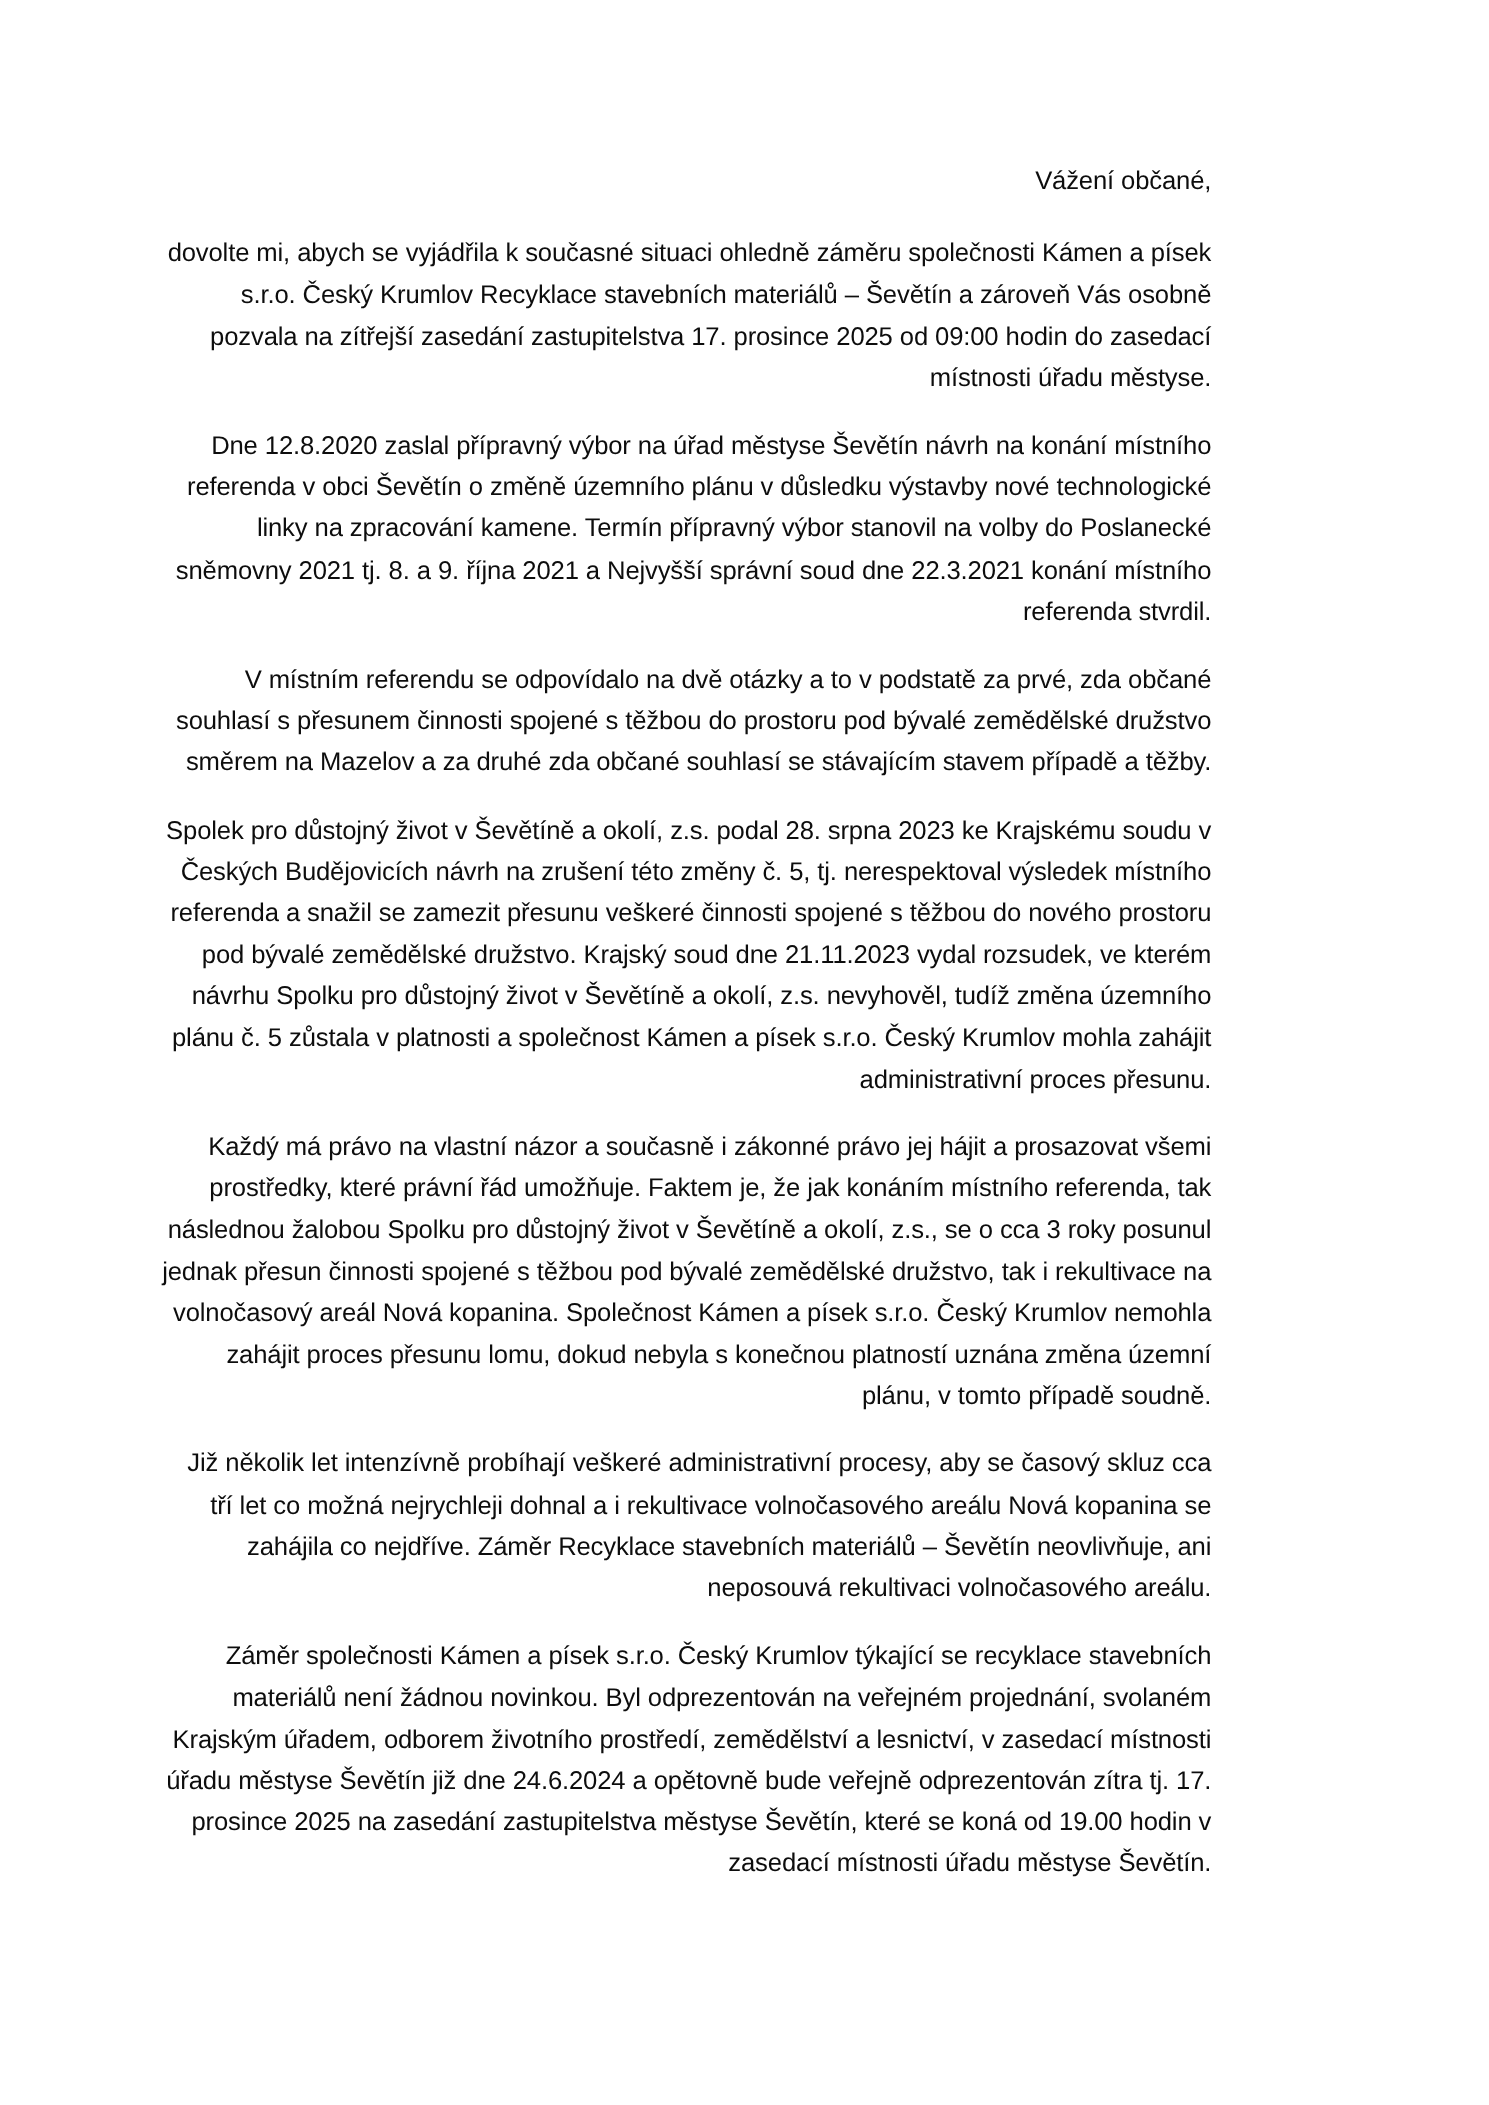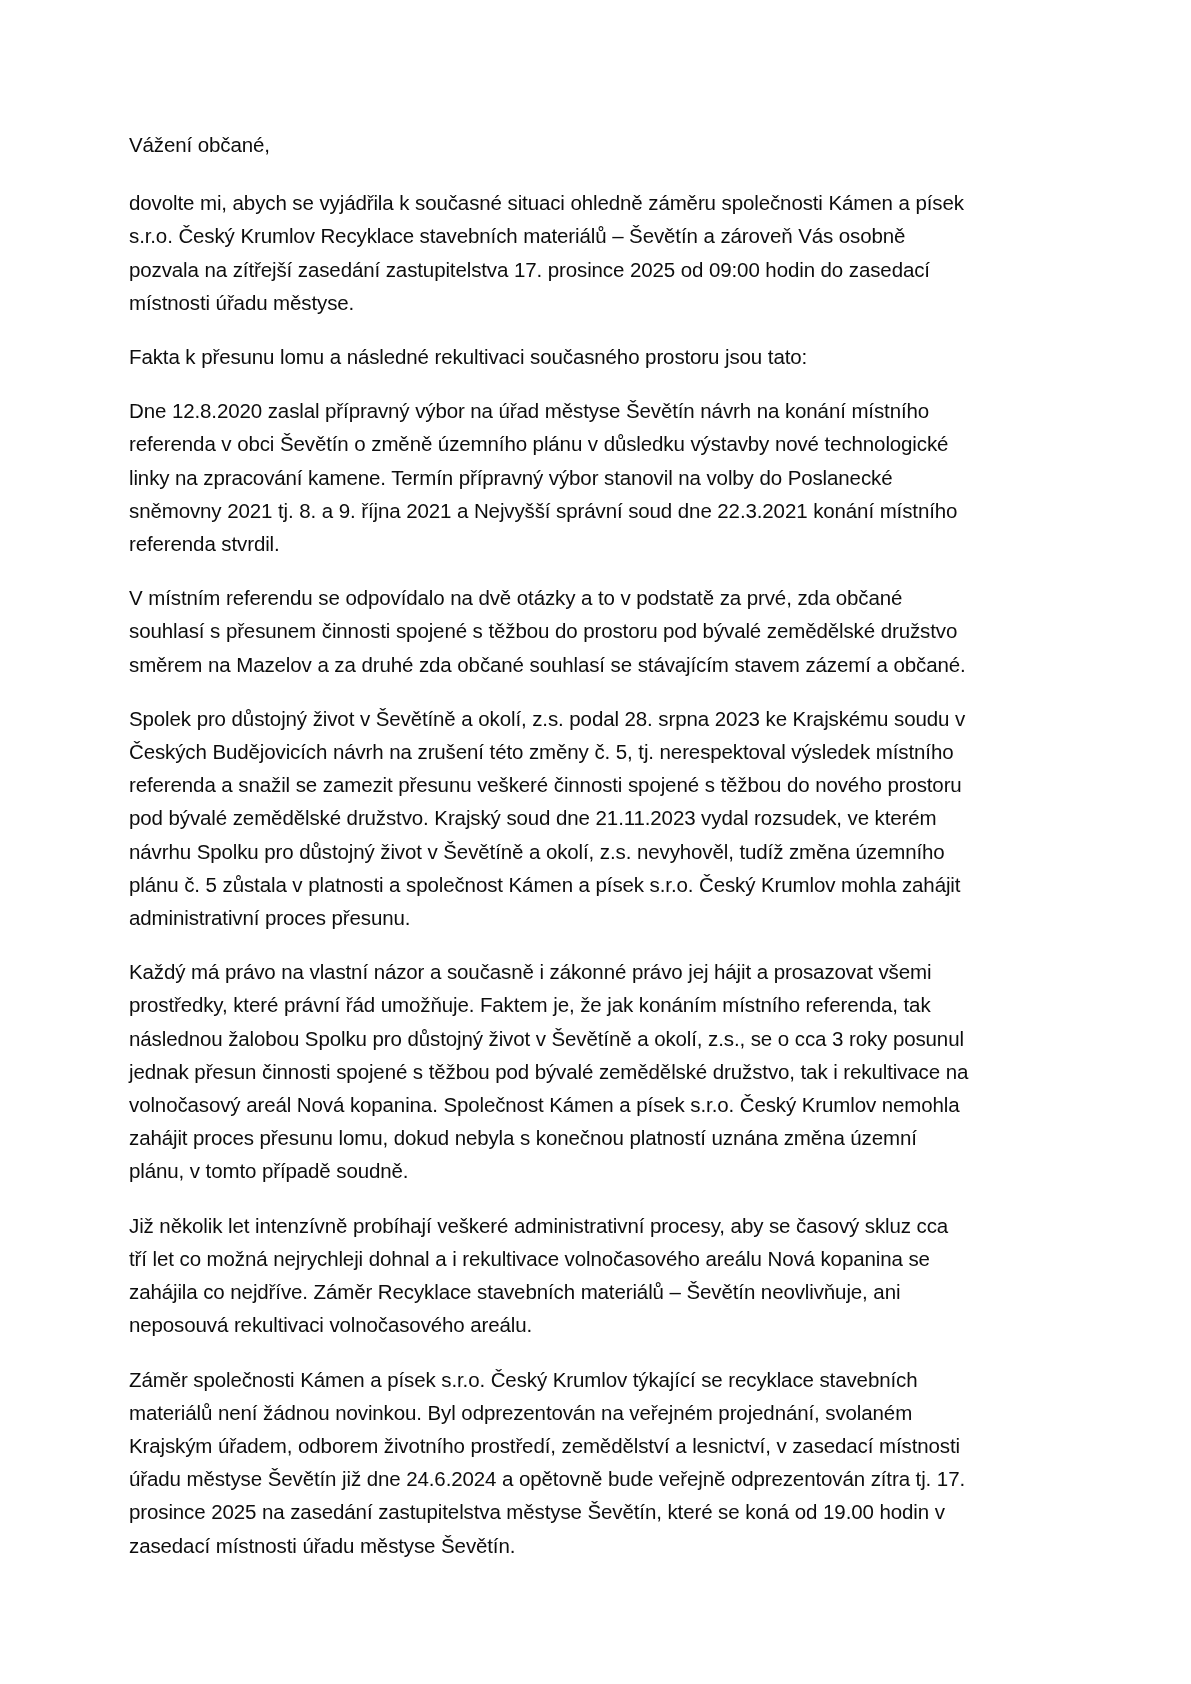--- a/index.html
+++ b/index.html
@@ -23,45 +23,44 @@
   }
   .doc-body {
     position: absolute;
     left: 129px;
     top: 128px;
     width: 840px;
   }
   .para {
     font-size: 20.5px;
     line-height: 1.62;
-    text-align: left;
+    text-align: right;
     margin: 0 0 21px 0;
     letter-spacing: -0.12px;
     word-spacing: 0.1px;
     hyphens: none;
   }
   .para.salutation {
     margin-bottom: 25px;
   }
 </style>
 </head>
 <body>
 
 <div class="page">
   <div class="doc-body">
 
     <p class="para salutation">Vážení občané,</p>
 
     <p class="para">dovolte mi, abych se vyjádřila k současné situaci ohledně záměru společnosti Kámen a písek s.r.o. Český Krumlov Recyklace stavebních materiálů – Ševětín a zároveň Vás osobně pozvala na zítřejší zasedání zastupitelstva 17. prosince 2025 od 09:00 hodin do zasedací místnosti úřadu městyse.</p>
 
-    <p class="para">Fakta k přesunu lomu a následné rekultivaci současného prostoru jsou tato:</p>
 
     <p class="para">Dne 12.8.2020 zaslal přípravný výbor na úřad městyse Ševětín návrh na konání místního referenda v obci Ševětín o změně územního plánu v důsledku výstavby nové technologické linky na zpracování kamene. Termín přípravný výbor stanovil na volby do Poslanecké sněmovny 2021 tj. 8. a 9. října 2021 a Nejvyšší správní soud dne 22.3.2021 konání místního referenda stvrdil.</p>
 
-    <p class="para">V místním referendu se odpovídalo na dvě otázky a to v podstatě za prvé, zda občané souhlasí s přesunem činnosti spojené s těžbou do prostoru pod bývalé zemědělské družstvo směrem na Mazelov a za druhé zda občané souhlasí se stávajícím stavem zázemí a občané.</p>
+    <p class="para">V místním referendu se odpovídalo na dvě otázky a to v podstatě za prvé, zda občané souhlasí s přesunem činnosti spojené s těžbou do prostoru pod bývalé zemědělské družstvo směrem na Mazelov a za druhé zda občané souhlasí se stávajícím stavem případě a těžby.</p>
 
 
 
     <p class="para">Spolek pro důstojný život v Ševětíně a okolí, z.s. podal 28. srpna 2023 ke Krajskému soudu v Českých Budějovicích návrh na zrušení této změny č. 5, tj. nerespektoval výsledek místního referenda a snažil se zamezit přesunu veškeré činnosti spojené s těžbou do nového prostoru pod bývalé zemědělské družstvo. Krajský soud dne 21.11.2023 vydal rozsudek, ve kterém návrhu Spolku pro důstojný život v Ševětíně a okolí, z.s. nevyhověl, tudíž změna územního plánu č. 5 zůstala v platnosti a společnost Kámen a písek s.r.o. Český Krumlov mohla zahájit administrativní proces přesunu.</p>
 
     <p class="para">Každý má právo na vlastní názor a současně i zákonné právo jej hájit a prosazovat všemi prostředky, které právní řád umožňuje. Faktem je, že jak konáním místního referenda, tak následnou žalobou Spolku pro důstojný život v Ševětíně a okolí, z.s., se o cca 3 roky posunul jednak přesun činnosti spojené s těžbou pod bývalé zemědělské družstvo, tak i rekultivace na volnočasový areál Nová kopanina. Společnost Kámen a písek s.r.o. Český Krumlov nemohla zahájit proces přesunu lomu, dokud nebyla s konečnou platností uznána změna územní plánu, v tomto případě soudně.</p>
 
     <p class="para">Již několik let intenzívně probíhají veškeré administrativní procesy, aby se časový skluz cca tří let co možná nejrychleji dohnal a i rekultivace volnočasového areálu Nová kopanina se zahájila co nejdříve. Záměr Recyklace stavebních materiálů – Ševětín neovlivňuje, ani neposouvá rekultivaci volnočasového areálu.</p>
 
     <p class="para">Záměr společnosti Kámen a písek s.r.o. Český Krumlov týkající se recyklace stavebních materiálů není žádnou novinkou. Byl odprezentován na veřejném projednání, svolaném Krajským úřadem, odborem životního prostředí, zemědělství a lesnictví, v zasedací místnosti úřadu městyse Ševětín již dne 24.6.2024 a opětovně bude veřejně odprezentován zítra tj. 17. prosince 2025 na zasedání zastupitelstva městyse Ševětín, které se koná od 19.00 hodin v zasedací místnosti úřadu městyse Ševětín.</p>

